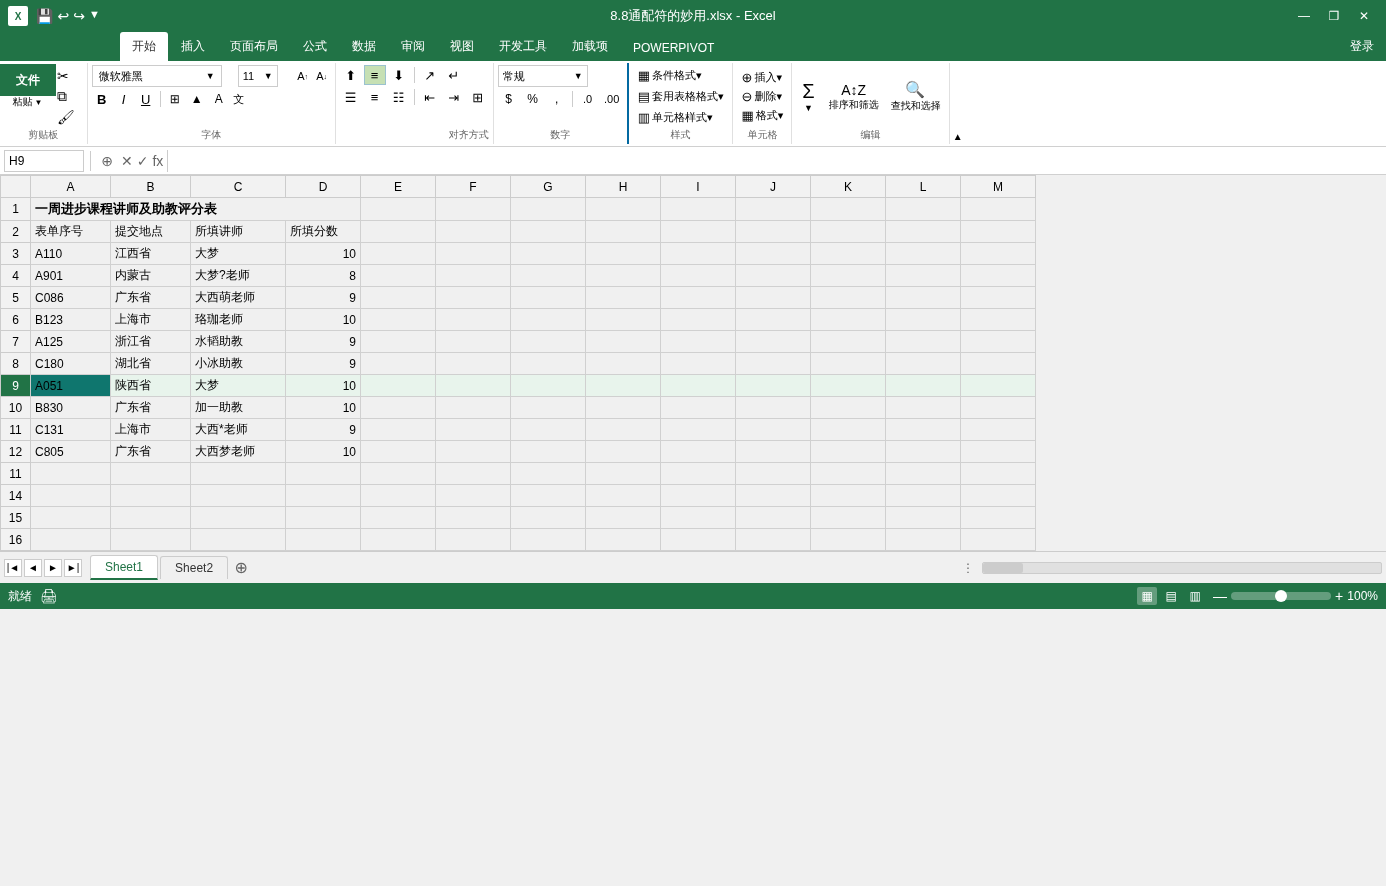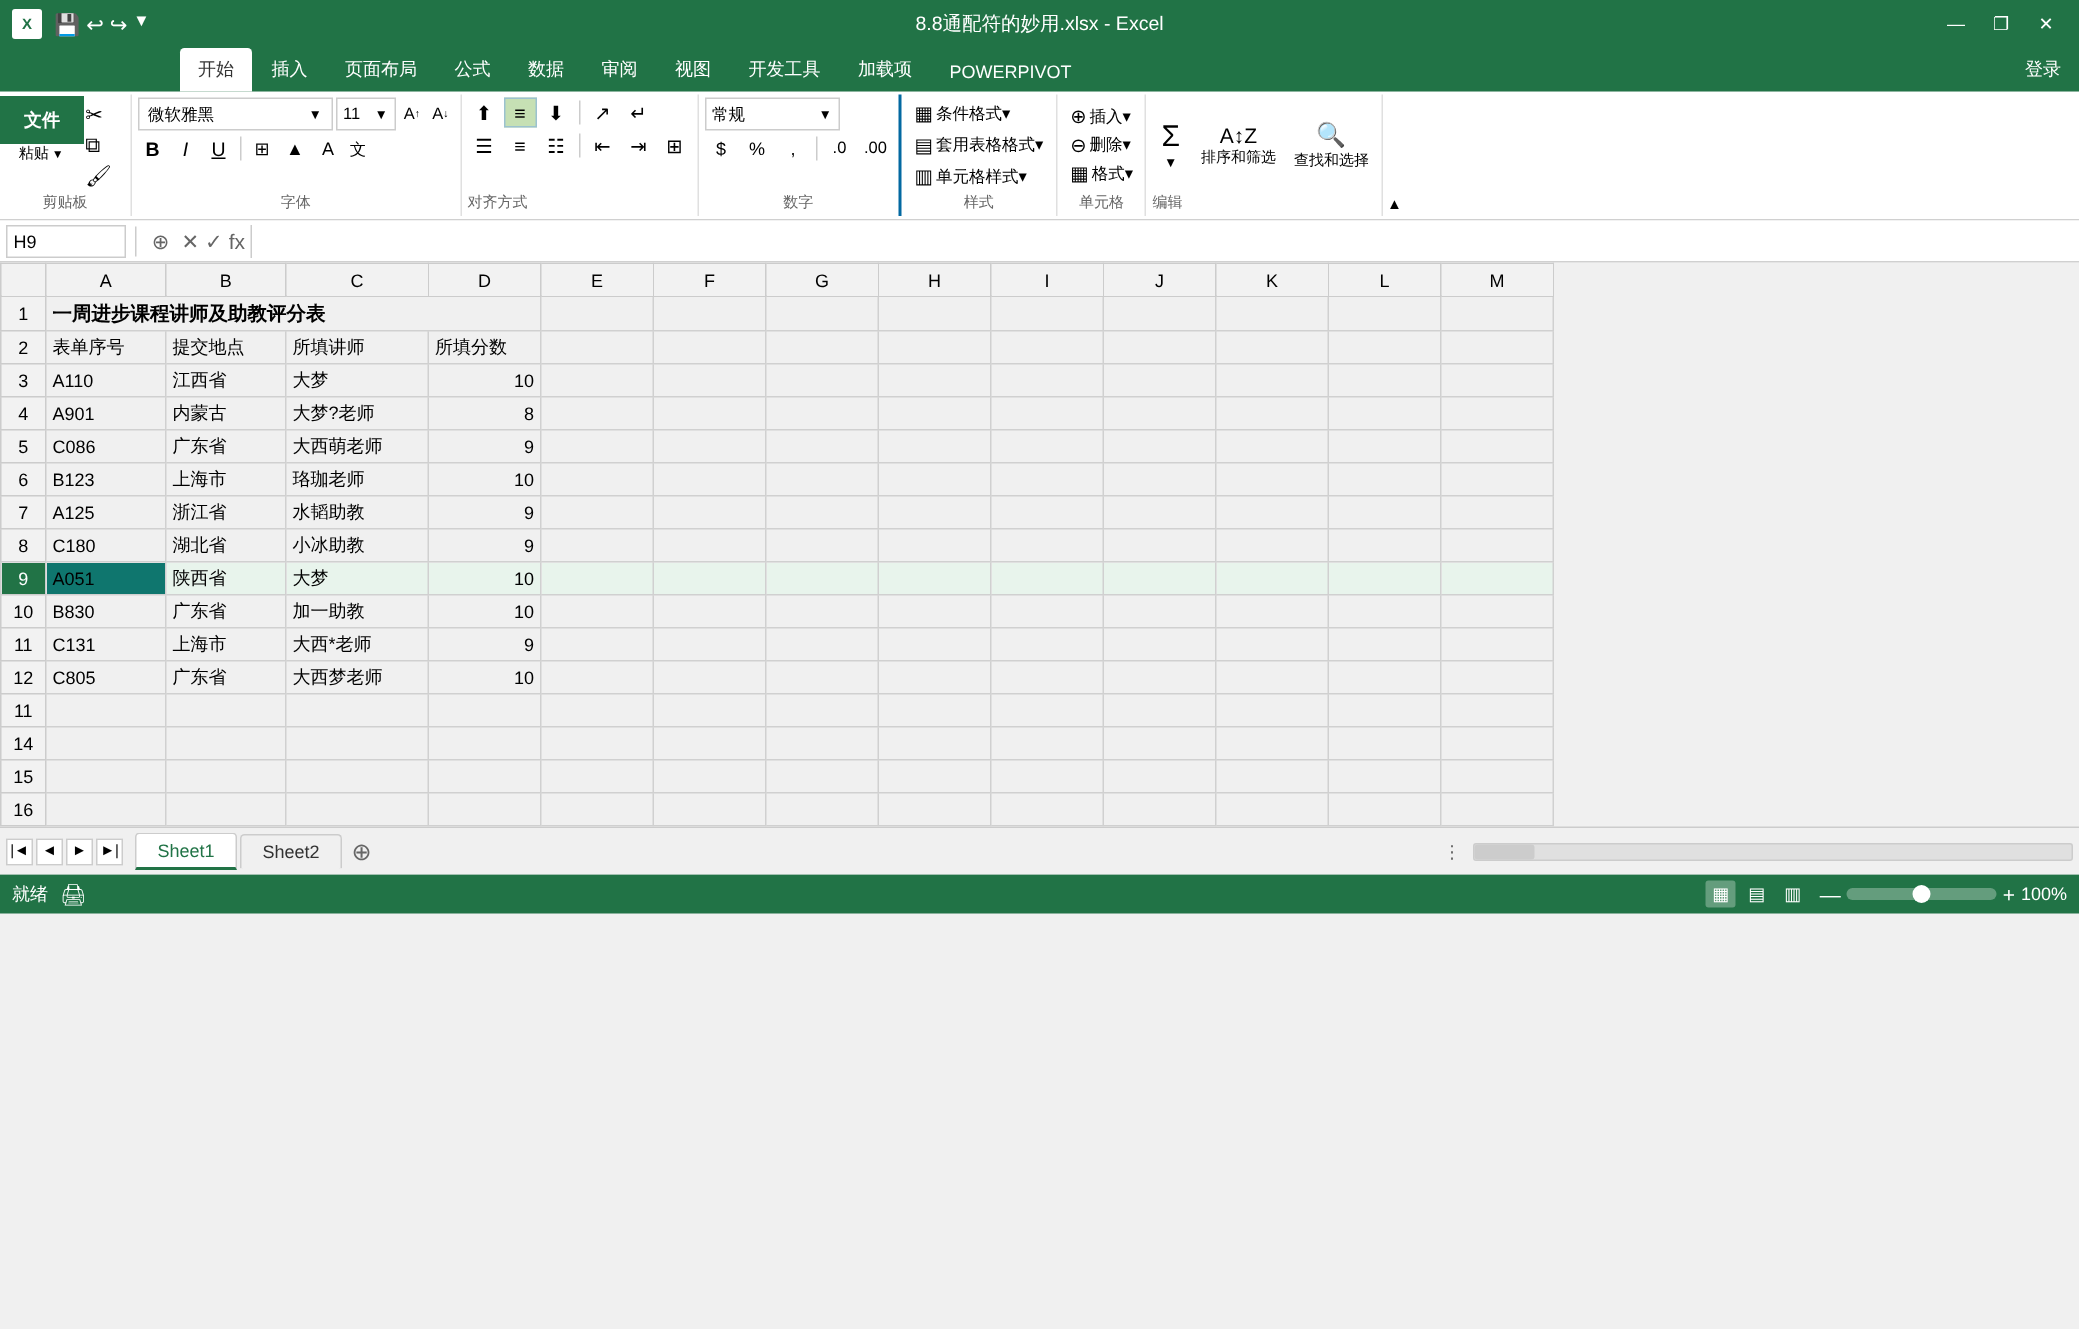--- a/index.html
+++ b/index.html
@@ -85,21 +85,21 @@
         <div style="display:flex;flex-direction:column;gap:2px;padding:2px 4px;justify-content:flex-start;">
           <div style="font-size:14px;cursor:pointer;padding:1px 2px;display:flex;align-items:center;gap:2px;">✂ <span style="font-size:10px;"></span></div>
           <div style="font-size:14px;cursor:pointer;padding:1px 2px;display:flex;align-items:center;gap:2px;">⧉ <span style="font-size:10px;"></span></div>
           <div style="font-size:14px;cursor:pointer;padding:1px 2px;display:flex;align-items:center;gap:2px;">🖌 <span style="font-size:10px;"></span></div>
         </div>
       </div>
       <div style="font-size:10px;color:#666;text-align:center;">剪贴板</div>
     </div>
 
     <div style="display:flex;flex-direction:column;padding:2px 4px;border-right:1px solid #e0e0e0;">
-      <div style="display:flex;align-items:center;gap:2px;margin-bottom:2px;">
+      <div style="display:flex;align-items:center;gap:16px;margin-bottom:2px;">
         <div style="border:1px solid #ccc;padding:1px 6px;font-size:11px;width:130px;display:flex;align-items:center;justify-content:space-between;cursor:pointer;height:22px;">
           <span>微软雅黑</span>
             <span style="font-size:9px;">▼</span>
         </div>
         <div style="border:1px solid #ccc;padding:1px 4px;font-size:11px;width:40px;display:flex;align-items:center;justify-content:space-between;cursor:pointer;height:22px;">
           <span>11</span>
             <span style="font-size:9px;">▼</span>
         </div>
         <div style="display:flex;gap:1px;">
           <div style="width:18px;height:18px;border:1px solid transparent;display:flex;align-items:center;justify-content:center;cursor:pointer;font-size:11px;">A<sup style="font-size:7px;">↑</sup></div>
@@ -130,21 +130,21 @@
       </div>
       <div style="display:flex;gap:2px;">
         <div style="width:22px;height:20px;display:flex;align-items:center;justify-content:center;cursor:pointer;font-size:13px;">☰</div>
         <div style="width:22px;height:20px;display:flex;align-items:center;justify-content:center;cursor:pointer;font-size:13px;">≡</div>
         <div style="width:22px;height:20px;display:flex;align-items:center;justify-content:center;cursor:pointer;font-size:13px;">☷</div>
         <div style="width:1px;height:16px;background:#ccc;margin:0 2px;align-self:center;"></div>
         <div style="width:22px;height:20px;display:flex;align-items:center;justify-content:center;cursor:pointer;font-size:13px;">⇤</div>
         <div style="width:22px;height:20px;display:flex;align-items:center;justify-content:center;cursor:pointer;font-size:13px;">⇥</div>
         <div style="width:22px;height:20px;display:flex;align-items:center;justify-content:center;cursor:pointer;font-size:13px;">⊞</div>
       </div>
-      <div style="font-size:10px;color:#666;text-align:left;margin-top:auto;">对齐方式</div>
+      <div style="font-size:10px;color:#666;text-align:right;margin-top:auto;">对齐方式</div>
     </div>
 
     <div style="display:flex;flex-direction:column;padding:2px 4px;border-right:2px solid #0369a1;">
       <div style="border:1px solid #ccc;padding:1px 4px;width:90px;height:22px;display:flex;align-items:center;justify-content:space-between;cursor:pointer;font-size:11px;margin-bottom:2px;">
         <span>常规</span>
           <span style="font-size:9px;">▼</span>
       </div>
       <div style="display:flex;gap:2px;align-items:center;">
         <div style="width:22px;height:20px;display:flex;align-items:center;justify-content:center;cursor:pointer;font-size:12px;">$</div>
         <div style="width:22px;height:20px;display:flex;align-items:center;justify-content:center;cursor:pointer;font-size:12px;">%</div>
@@ -206,21 +206,21 @@
               <span style="font-size:14px;">A↕Z</span>
               <span style="font-size:10px;">排序和筛选</span>
             </div>
             <div style="display:flex;flex-direction:column;align-items:center;cursor:pointer;padding:1px 4px;font-size:11px;">
               <span style="font-size:16px;">🔍</span>
               <span style="font-size:10px;">查找和选择</span>
             </div>
           </div>
         </div>
       </div>
-      <div style="font-size:10px;color:#666;">编辑</div>
+      <div style="font-size:10px;color:#666;text-align:center;">编辑</div>
     </div>
 
     <div style="display:flex;flex-direction:column;justify-content:space-between;padding:2px;width:16px;">
       <div></div>
       <div style="font-size:10px;cursor:pointer;text-align:center;">▲</div>
     </div>
   </div>
 </div>
 
 <div class="formula-bar">

